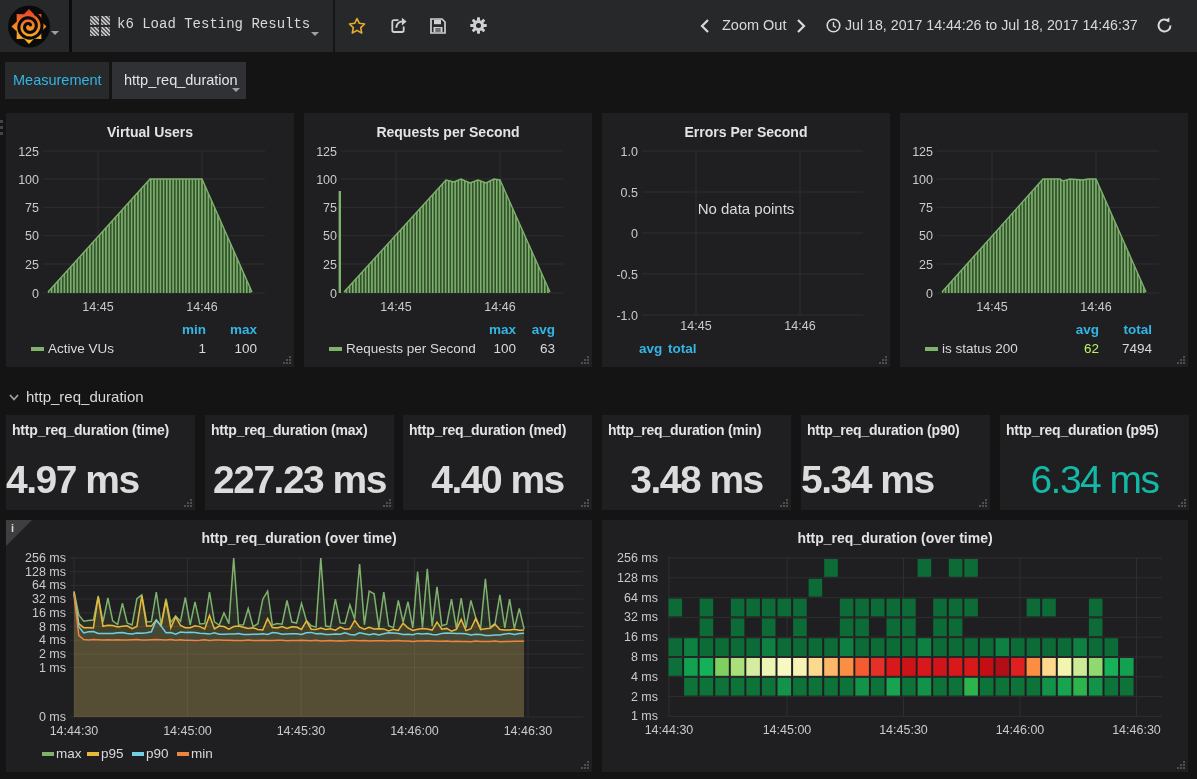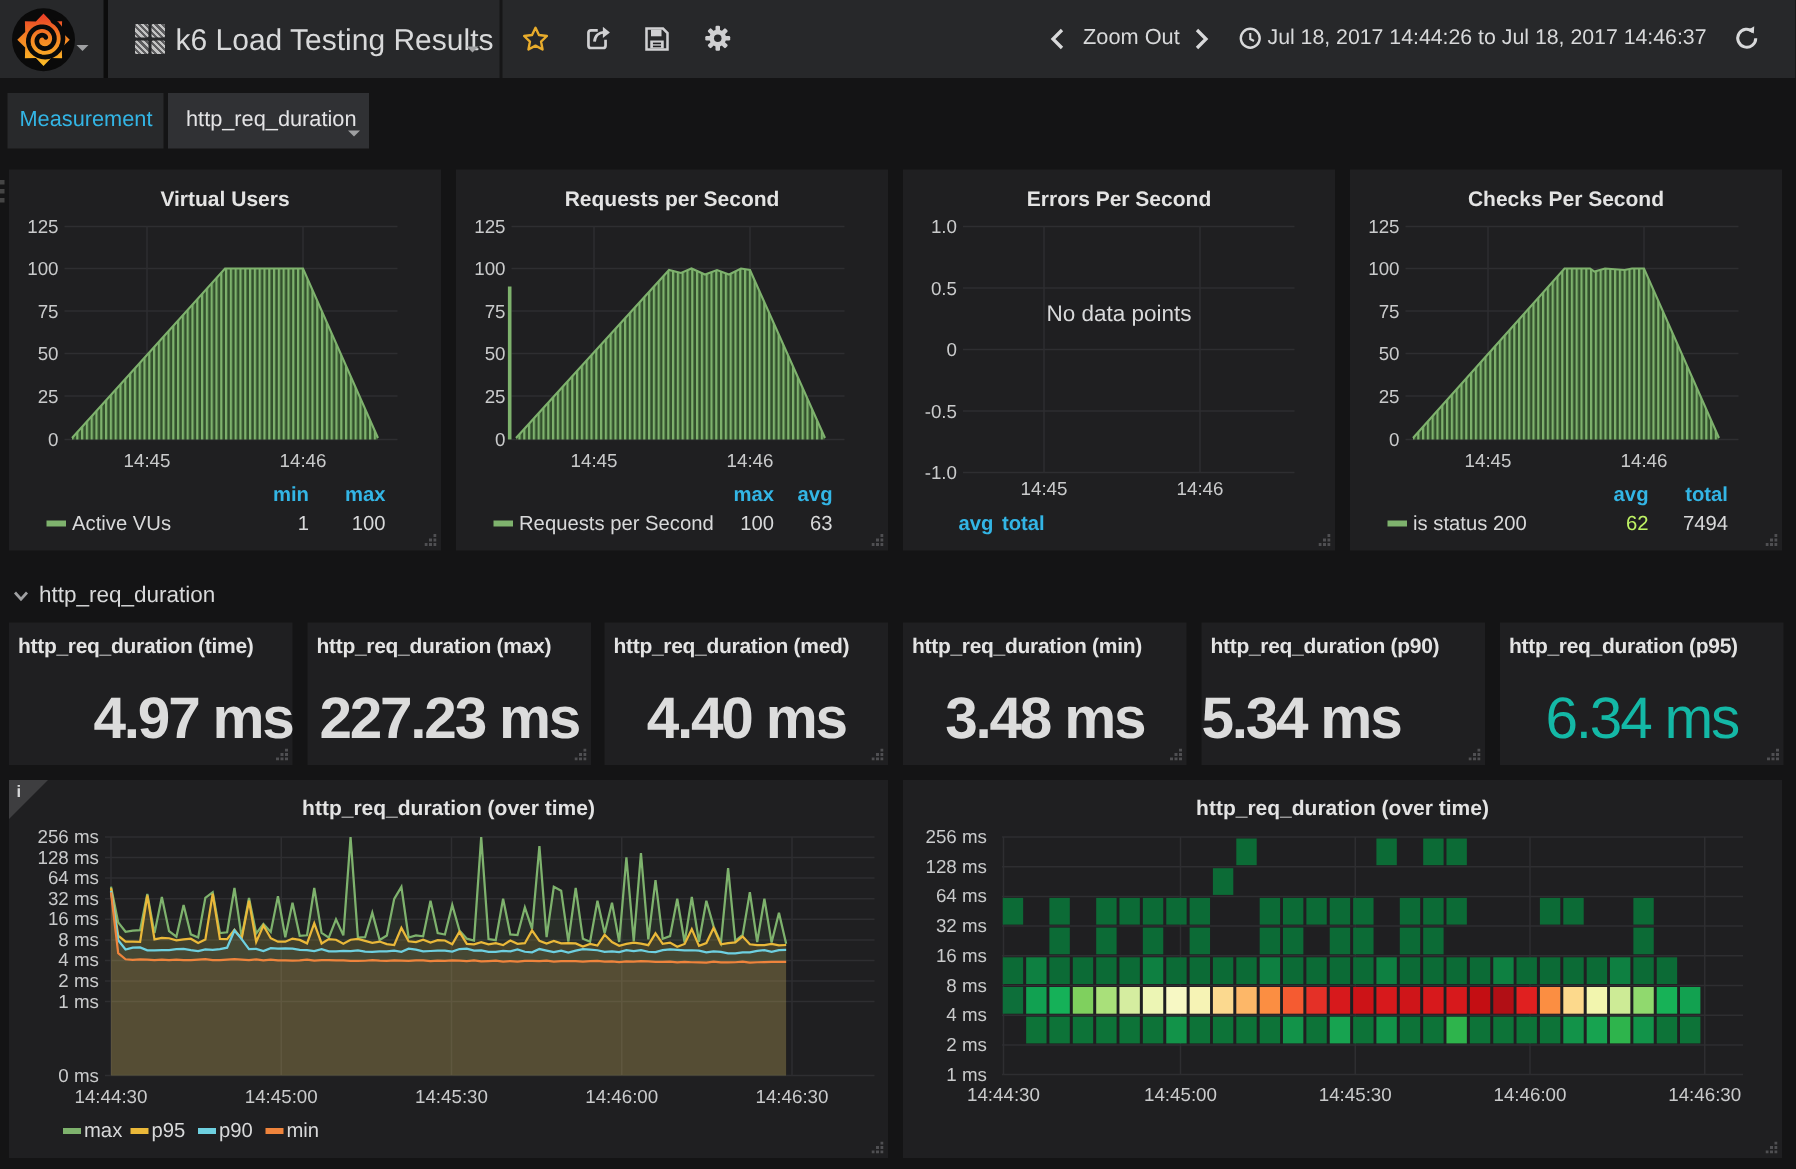--- a/index.html
+++ b/index.html
@@ -24,21 +24,21 @@
     </defs>
 <polygon points="23.0,6.0 28.1,11.3 35.4,11.1 35.2,18.4 40.5,23.5 35.2,28.6 35.4,35.9 28.1,35.7 23.0,41.0 17.9,35.7 10.6,35.9 10.8,28.6 5.5,23.5 10.8,18.4 10.6,11.1 17.9,11.3" fill="url(#gflame)"></polygon>
 <path d="M29.35 11.02 L31.74 12.81 L33.66 15.04 L35.04 17.60 L35.83 20.34 L36.01 23.15 L35.59 25.90 L34.61 28.45 L33.13 30.69 L31.23 32.54 L29.02 33.92 L26.60 34.77 L24.10 35.09 L21.63 34.86 L19.31 34.12 L17.23 32.92 L15.49 31.34 L14.16 29.45 L13.28 27.35 L12.87 25.16 L12.95 22.98 L13.48 20.90 L14.43 19.02 L15.73 17.42 L17.31 16.17 L19.09 15.30 L20.97 14.85 L22.86 14.81 L24.68 15.17 L26.33 15.90 L27.76 16.94 L28.90 18.24 L29.71 19.71 L30.18 21.29 L30.29 22.88 L30.06 24.43 L29.51 25.84 L28.70 27.07 L27.67 28.06 L26.48 28.79 L25.20 29.22 L23.90 29.37 L22.64 29.23 L21.48 28.83 L20.48 28.21 L19.66 27.42 L19.06 26.50 L18.69 25.50 L18.55 24.50 L18.64 23.52 L18.92 22.64 L19.38 21.87 L19.97 21.25 L20.65 20.81 L21.37 20.54 L22.09 20.45 L22.78 20.52 L23.39 20.74 L23.90 21.07 L24.29 21.48 L24.55 21.94" fill="none" stroke="#0a0a0a" stroke-width="3.1" stroke-linecap="round"></path>
 </svg>
 <div class="abs" style="left:51px;top:23px"><span class="caret"></span></div>
 <div class="abs logo-sep"></div>
 <div class="abs" style="left:90px;top:16px;width:9px;height:9px;background:repeating-linear-gradient(45deg,#c2c2c2 0 1.5px,#5c5c5e 1.5px 3px);border-radius:1px"></div>
 <div class="abs" style="left:101px;top:16px;width:9px;height:9px;background:repeating-linear-gradient(45deg,#c2c2c2 0 1.5px,#5c5c5e 1.5px 3px);border-radius:1px"></div>
 <div class="abs" style="left:90px;top:27px;width:9px;height:9px;background:repeating-linear-gradient(45deg,#c2c2c2 0 1.5px,#5c5c5e 1.5px 3px);border-radius:1px"></div>
 <div class="abs" style="left:101px;top:27px;width:9px;height:9px;background:repeating-linear-gradient(45deg,#c2c2c2 0 1.5px,#5c5c5e 1.5px 3px);border-radius:1px"></div>
-<div class="abs" style="left:117px;top:16px;font-size:20px;color:#d8d9da;">k6 Load Testing Results</div>
+<div class="abs" style="left:117px;top:16px;font-size:14px;color:#d8d9da;font-family:Liberation Mono, monospace;">k6 Load Testing Results</div>
 <div class="abs" style="left:311px;top:24px"><span class="caret"></span></div>
 <div class="abs" style="left:333px;top:0;width:2px;height:52px;background:#161617"></div>
 <svg class="abs" style="left:348px;top:17px" width="18" height="18" viewBox="0 0 18 18">
 <path d="M9 1.5 L11.3 6.3 L16.6 7 L12.7 10.7 L13.7 16 L9 13.4 L4.3 16 L5.3 10.7 L1.4 7 L6.7 6.3 Z" fill="none" stroke="#e8ac2c" stroke-width="1.6" stroke-linejoin="round"></path>
   </svg>
 <svg class="abs" style="left:389px;top:17px" width="19" height="18" viewBox="0 0 19 18">
 <path d="M9.5 3.2 H5 Q3.3 3.2 3.3 4.9 V13.3 Q3.3 15 5 15 H13 Q14.7 15 14.7 13.3 V9.5" fill="none" stroke="#d0d0d2" stroke-width="1.8"></path>
 <path d="M7.3 10.8 C7.6 6.8 10.3 4.6 13.8 4.4" fill="none" stroke="#d0d0d2" stroke-width="1.9"></path>
 <path d="M12.9 0.8 L17.6 4.6 L12.9 8.4 Z" fill="#d0d0d2"></path>
   </svg>
@@ -202,21 +202,20 @@
     <svg class="corner" viewBox="0 0 8 8">
       <rect x="6" y="0" width="2" height="2" fill="#4f4f52"></rect>
       <rect x="3" y="3" width="2" height="2" fill="#4f4f52"></rect>
       <rect x="6" y="3" width="2" height="2" fill="#4f4f52"></rect>
       <rect x="0" y="6" width="2" height="2" fill="#4f4f52"></rect>
       <rect x="3" y="6" width="2" height="2" fill="#4f4f52"></rect>
       <rect x="6" y="6" width="2" height="2" fill="#4f4f52"></rect>
     </svg>
   </div>
 <div class="panel" style="left:900px;top:113px;width:288px;height:254px">
-    <div class="ptitle" style="top:11px">Checks Per Second</div>
     <svg class="abs" style="left:0;top:0" width="288" height="254" viewBox="0 0 288 254">
       <defs>
         <pattern id="bars900" width="3.2" height="4" patternUnits="userSpaceOnUse">
 <rect width="3.2" height="4" fill="#32502c"></rect>
           <rect width="1.5" height="4" fill="#7eb26d"></rect>
         </pattern>
       </defs>
       <line x1="37" y1="38" x2="259" y2="38" stroke="#2e2e31" stroke-width="1"></line>
       <line x1="37" y1="66" x2="259" y2="66" stroke="#2e2e31" stroke-width="1"></line>
       <line x1="37" y1="94.3" x2="259" y2="94.3" stroke="#2e2e31" stroke-width="1"></line>
@@ -252,21 +251,21 @@
       <rect x="3" y="6" width="2" height="2" fill="#4f4f52"></rect>
       <rect x="6" y="6" width="2" height="2" fill="#4f4f52"></rect>
     </svg>
   </div>
 <svg class="abs" style="left:8px;top:391px" width="12" height="12" viewBox="0 0 12 12">
 <path d="M2 4 L6 8.5 L10 4" fill="none" stroke="#9fa0a2" stroke-width="1.8"></path>
   </svg>
 <div class="abs" style="left:26px;top:388px;font-size:15px;color:#d8d9da;">http_req_duration</div>
 <div class="panel" style="left:6px;top:415px;width:189px;height:95px">
     <div class="abs" style="left:6px;top:7px;font-weight:bold;font-size:14px;color:#e3e3e3;letter-spacing:-0.2px">http_req_duration (time)</div>
-    <div class="abs" style="left:0;top:43px;width:100%;text-align:right;font-weight:bold;font-size:39px;letter-spacing:-1.5px;color:#dcdcdc">4.97 ms</div>
+    <div class="abs" style="left:0;top:43px;width:100%;text-align:left;font-weight:bold;font-size:39px;letter-spacing:-1.5px;color:#dcdcdc">4.97 ms</div>
     <svg class="corner" viewBox="0 0 8 8">
       <rect x="6" y="0" width="2" height="2" fill="#4f4f52"></rect>
       <rect x="3" y="3" width="2" height="2" fill="#4f4f52"></rect>
       <rect x="6" y="3" width="2" height="2" fill="#4f4f52"></rect>
       <rect x="0" y="6" width="2" height="2" fill="#4f4f52"></rect>
       <rect x="3" y="6" width="2" height="2" fill="#4f4f52"></rect>
       <rect x="6" y="6" width="2" height="2" fill="#4f4f52"></rect>
     </svg>
   </div>
 <div class="panel" style="left:205px;top:415px;width:189px;height:95px">

